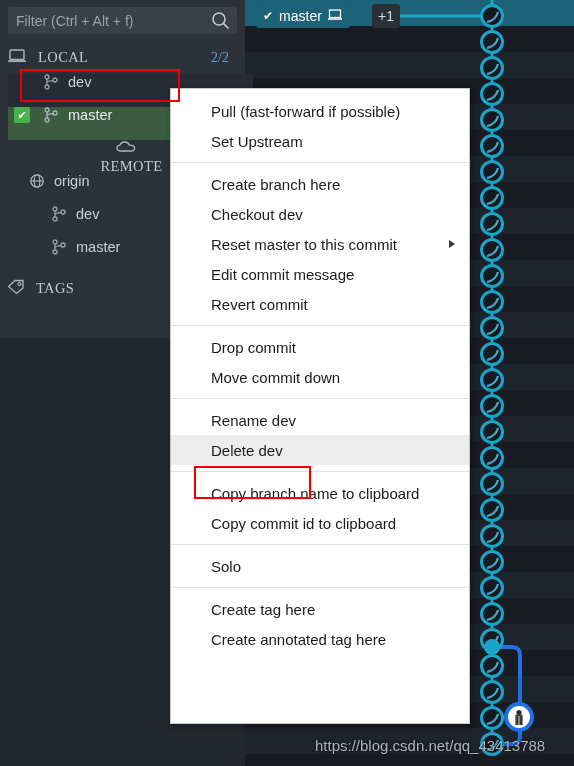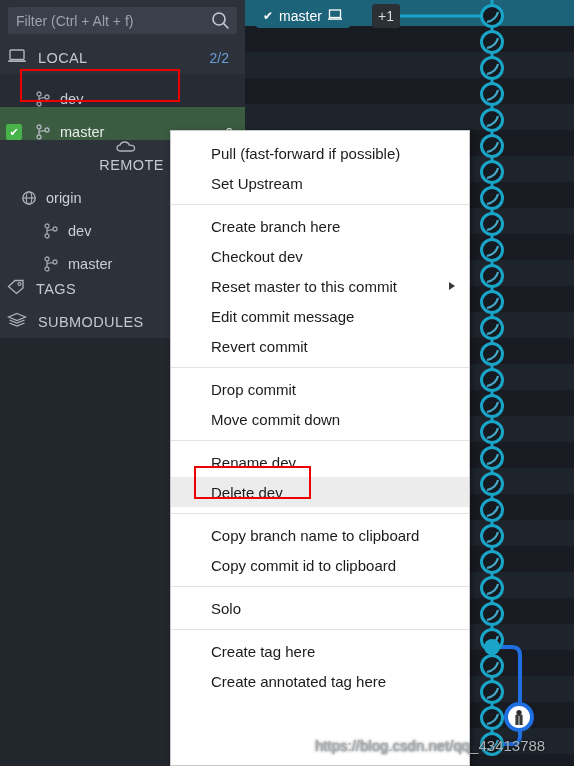--- a/index.html
+++ b/index.html
@@ -58,47 +58,46 @@
     flex: 1; background: transparent; border: 0; outline: 0;
     color: #cfd4da; font-size: 14px; font-family: "Liberation Sans", sans-serif;
     padding: 0 8px;
   }
   .filter-box input::placeholder { color: #9aa2ac; }
   .search-ico { position: absolute; right: 7px; top: 4px; }
 
   .grp {
     position: absolute; left: 0; width: 245px; height: 33px;
     display: flex; align-items: center; padding-left: 7px;
-    color: #c3c9d1; font-size: 14.5px; letter-spacing: .4px;
+    color: #c3c9d1; font-size: 14.5px; letter-spacing: .4px; font-family: Liberation Serif, serif;
   }
   .grp .glabel { margin-left: 11px; }
   .grp .count { position: absolute; right: 16px; color: #6a9fd8; font-size: 14px; letter-spacing: 0; }
 
   .brow {
-    position: absolute; left: 0; width: 245px; height: 33px;
-    display: flex; align-items: flex-end; color: #c9cfd6; font-size: 14.5px;
+    position: absolute; left: 8px; width: 245px; height: 33px;
+    display: flex; align-items: flex-start; color: #c9cfd6; font-size: 14.5px;
   }
   .brow.selected { background: #272b33; }
   .brow.current { background: #3b5c40; color: #e6ecea; }
   .brow .bicon { width: 18px; display: flex; justify-content: center; }
   .brow .blabel { margin-left: 8px; }
   .brow .bcount { position: absolute; right: 12px; color: #dfe4e8; font-size: 13px; }
   .chk {
     width: 16px; height: 16px; background: #48b34a; border-radius: 2px;
     display: flex; align-items: center; justify-content: center;
     color: #ffffff; font-size: 11px; line-height: 1;
   }
 
   
   .ctx {
     position: absolute; left: 170px; top: 88px; width: 300px; height: 636px;
     background: #ffffff; border: 1px solid #c8c8c8;
     box-shadow: 2px 2px 6px rgba(0,0,0,.35);
     padding: 7px 0;
-    margin-top: 42px;
   }
   .mi {
     height: 30px; display: flex; align-items: center;
     padding-left: 40px; color: #1b1b1b; font-size: 15px; white-space: nowrap;
     position: relative;
   }
   .mi.hl { background: #ececec; }
   .mi .arrow {
     position: absolute; right: 14px; width: 0; height: 0;
     border-left: 6px solid #3a3a3a;
@@ -355,30 +354,20 @@
     <div class="grp" style="top:272px;">
       <span>
         <svg width="18" height="16" viewBox="0 0 18 16">
           <path d="M1.5 7.5 L8 1.5 L16 1.5 L16 9 L9.5 14.5 Z" fill="none" stroke="#aeb5bd" stroke-width="1.3"></path>
           <circle cx="12.5" cy="5" r="1.5" fill="none" stroke="#aeb5bd" stroke-width="1.2"></circle>
         </svg>
       </span>
       <span class="glabel">TAGS</span>
     </div>
 
-    <div class="grp" style="top:305px;">
-      <span>
-        <svg width="20" height="16" viewBox="0 0 20 16">
-          <path d="M10 1.5 L18.5 5 L10 8.5 L1.5 5 Z" fill="none" stroke="#aeb5bd" stroke-width="1.3"></path>
-          <path d="M2.5 8 L10 11 L17.5 8" fill="none" stroke="#aeb5bd" stroke-width="1.3"></path>
-          <path d="M2.5 11 L10 14 L17.5 11" fill="none" stroke="#aeb5bd" stroke-width="1.3"></path>
-        </svg>
-      </span>
-      <span class="glabel">SUBMODULES</span>
-    </div>
   </div>
 
   <div class="ctx" id="ctx">
       <div class="mi">
         <span>Pull (fast-forward if possible)</span>
       </div>
       <div class="mi">
         <span>Set Upstream</span>
       </div>
       <div class="msep"></div>

